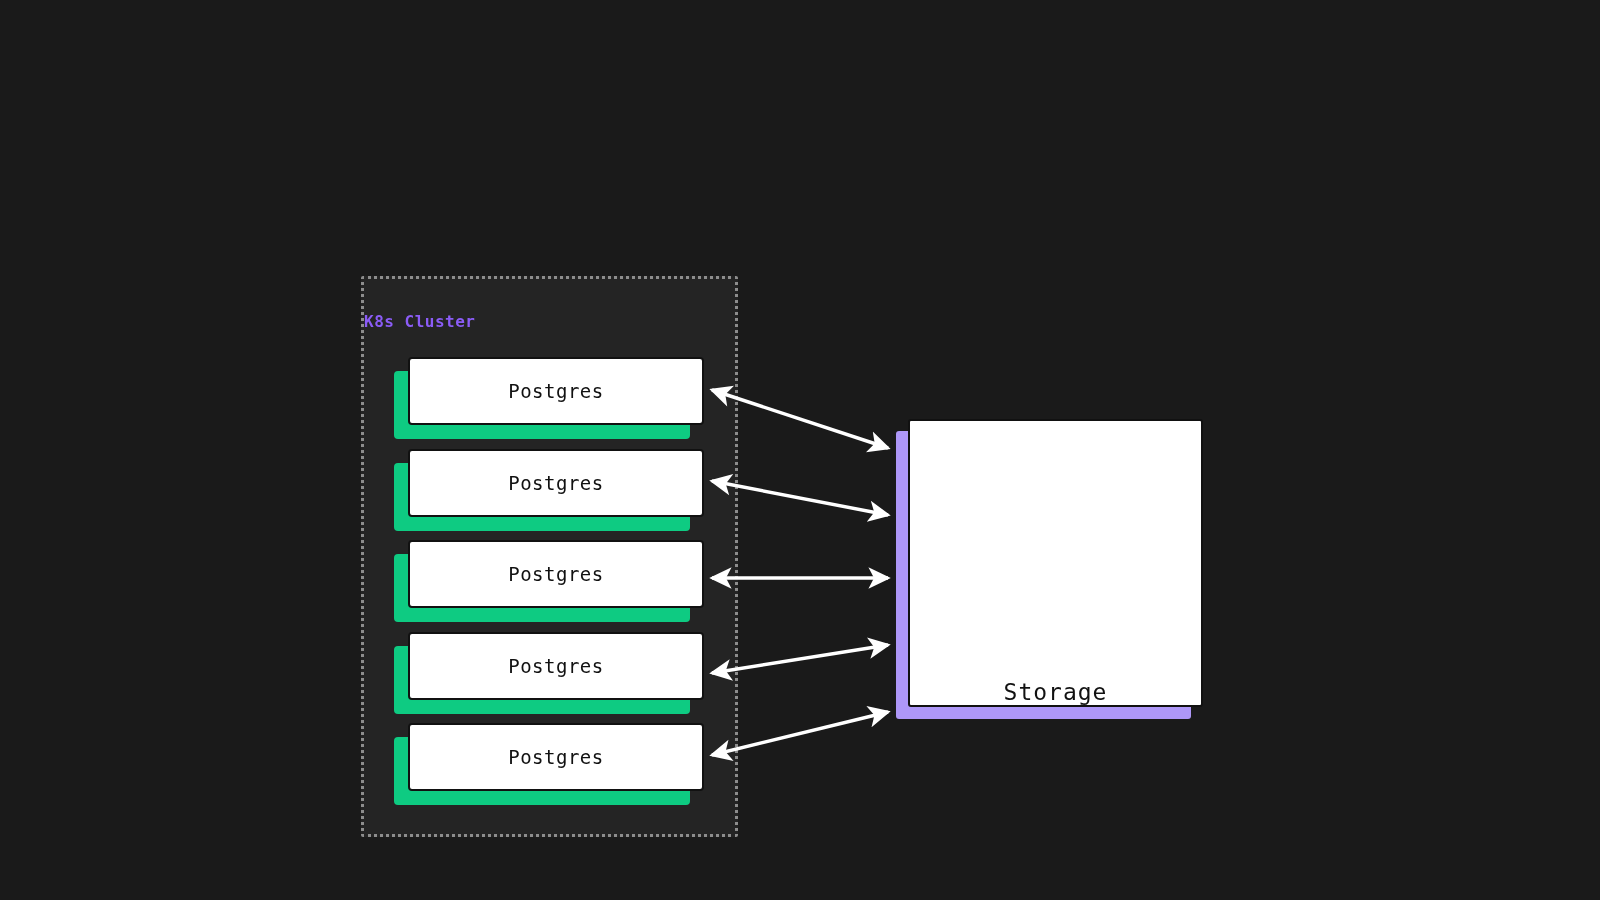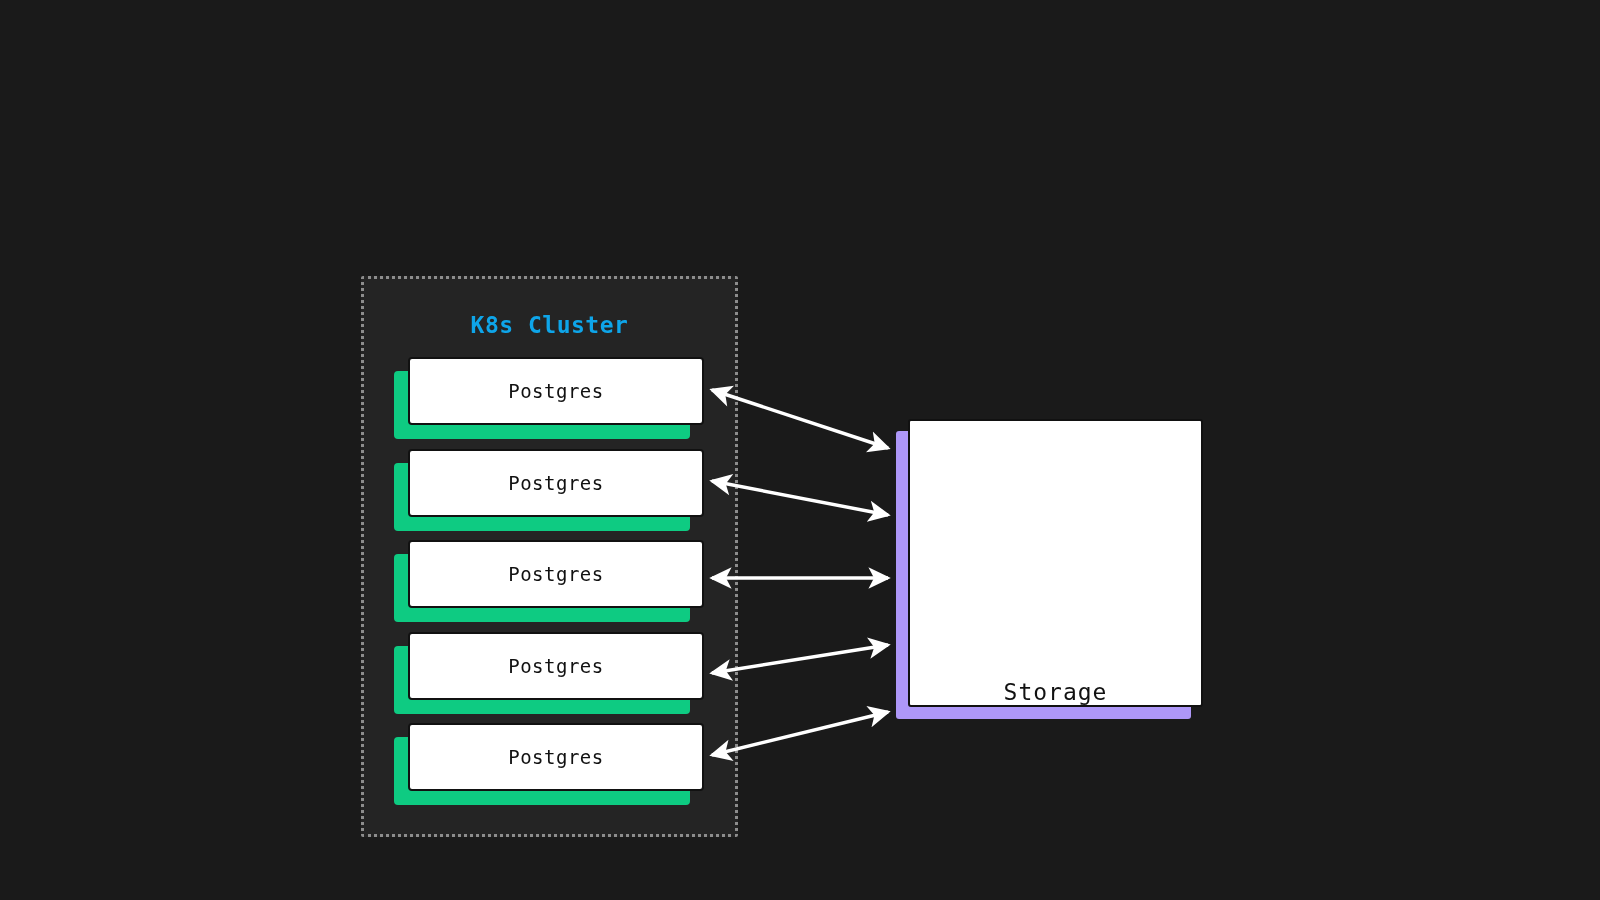--- a/index.html
+++ b/index.html
@@ -32,23 +32,22 @@
     background: #242424;
     border: 3px dotted #8d8d8d;
     border-radius: 2px;
   }
 
   .cluster-title {
     position: absolute;
     left: 0;
     top: 33px;
     width: 100%;
-    text-align: center;
-    color: #0ea5e9;
-    font-size: 23px;
+    color: #8b5cf6;
+    font-size: 16px;
     font-weight: bold;
     letter-spacing: 0.5px;
     font-family: "DejaVu Sans Mono", "Liberation Mono", monospace;
   }
 
   
   .pod {
     position: absolute;
     left: 408px;
     width: 296px;

